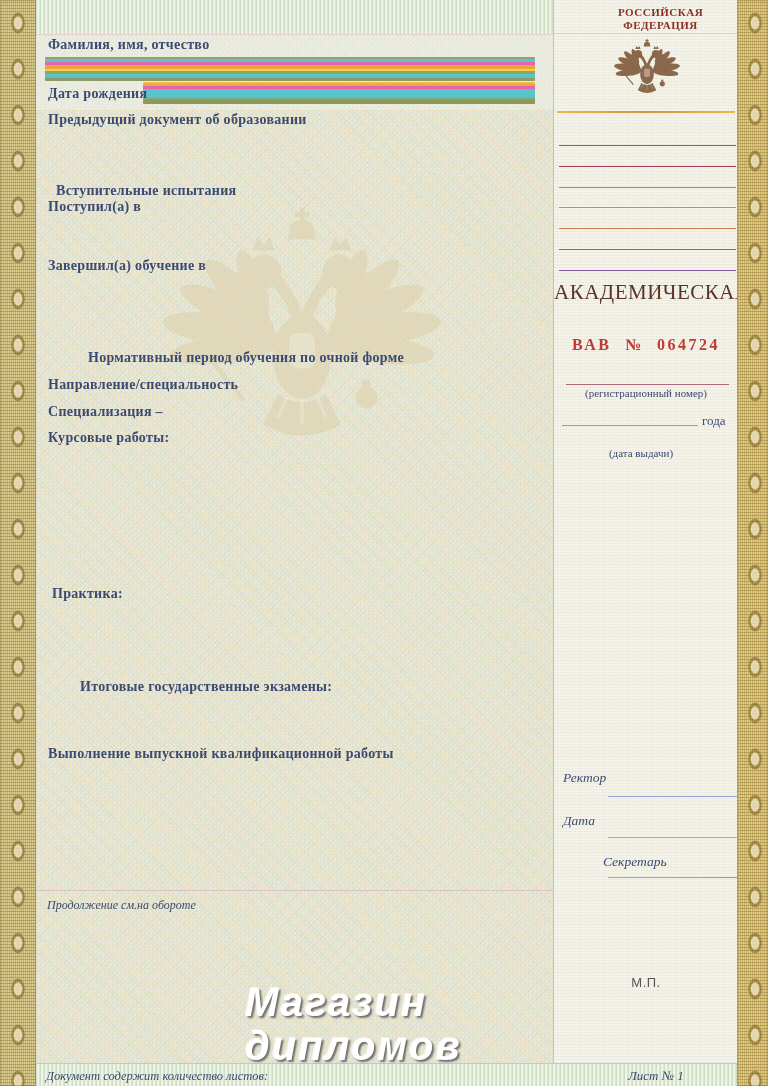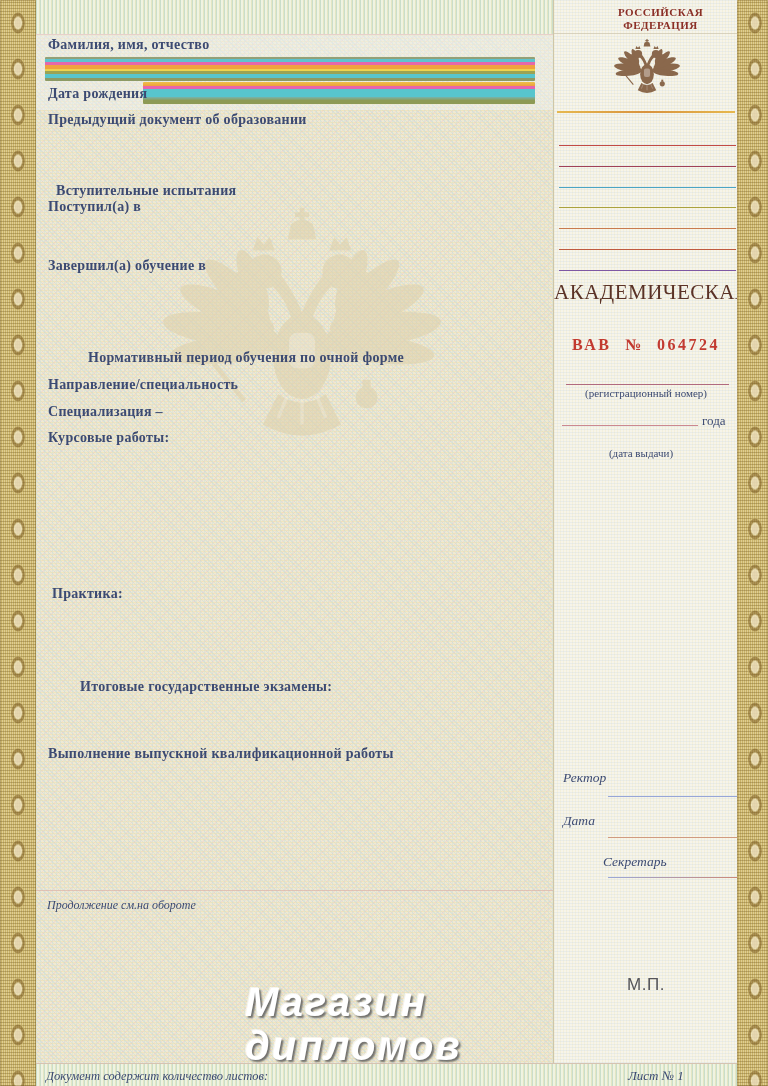--- a/index.html
+++ b/index.html
@@ -70,21 +70,21 @@
   .year-word{position:absolute;left:148px;top:413px;color:#3c4a72;font-size:13px;}
   .date-caption{position:absolute;left:27px;top:429px;width:120px;text-align:center;
     color:#3c4a72;font-size:11px;margin-top:18px;}
   .sig-label{position:absolute;left:9px;color:#3c4a72;font-size:13.5px;font-style:italic;}
   .sig-rector{top:770px;} .sig-dean{top:813px;} .sig-secretary{top:854px;margin-left:40px;}
   .sig-line{position:absolute;left:54px;width:130px;height:1px;}
   .sl1{top:796px;background:#97a6d8;}
   .sl2{top:837px;background:#d09a80;}
   .sl3{top:877px;background:linear-gradient(90deg,#9aa8d8,#cc8878);}
   .seal-mark{position:absolute;left:2px;top:975px;width:180px;text-align:center;
-    color:#55555a;font-size:17px;letter-spacing:.5px;font-family:"Liberation Sans",sans-serif;}
+    color:#55555a;font-size:13px;letter-spacing:.5px;font-family:"Liberation Sans",sans-serif;}
   
   .lbl{position:absolute;color:#3c4a72;font-size:14px;letter-spacing:.3px;z-index:3;font-weight:bold;}
   .f-fio{left:48px;top:37px;}
   .f-birth{left:48px;top:86px;}
   .f-prevdoc{left:48px;top:112px;}
   .f-entrance{left:56px;top:183px;}
   .f-enrolled{left:48px;top:199px;}
   .f-finished{left:48px;top:258px;}
   .f-period{left:48px;top:350px;margin-left:40px;}
   .f-specialty{left:48px;top:377px;}

